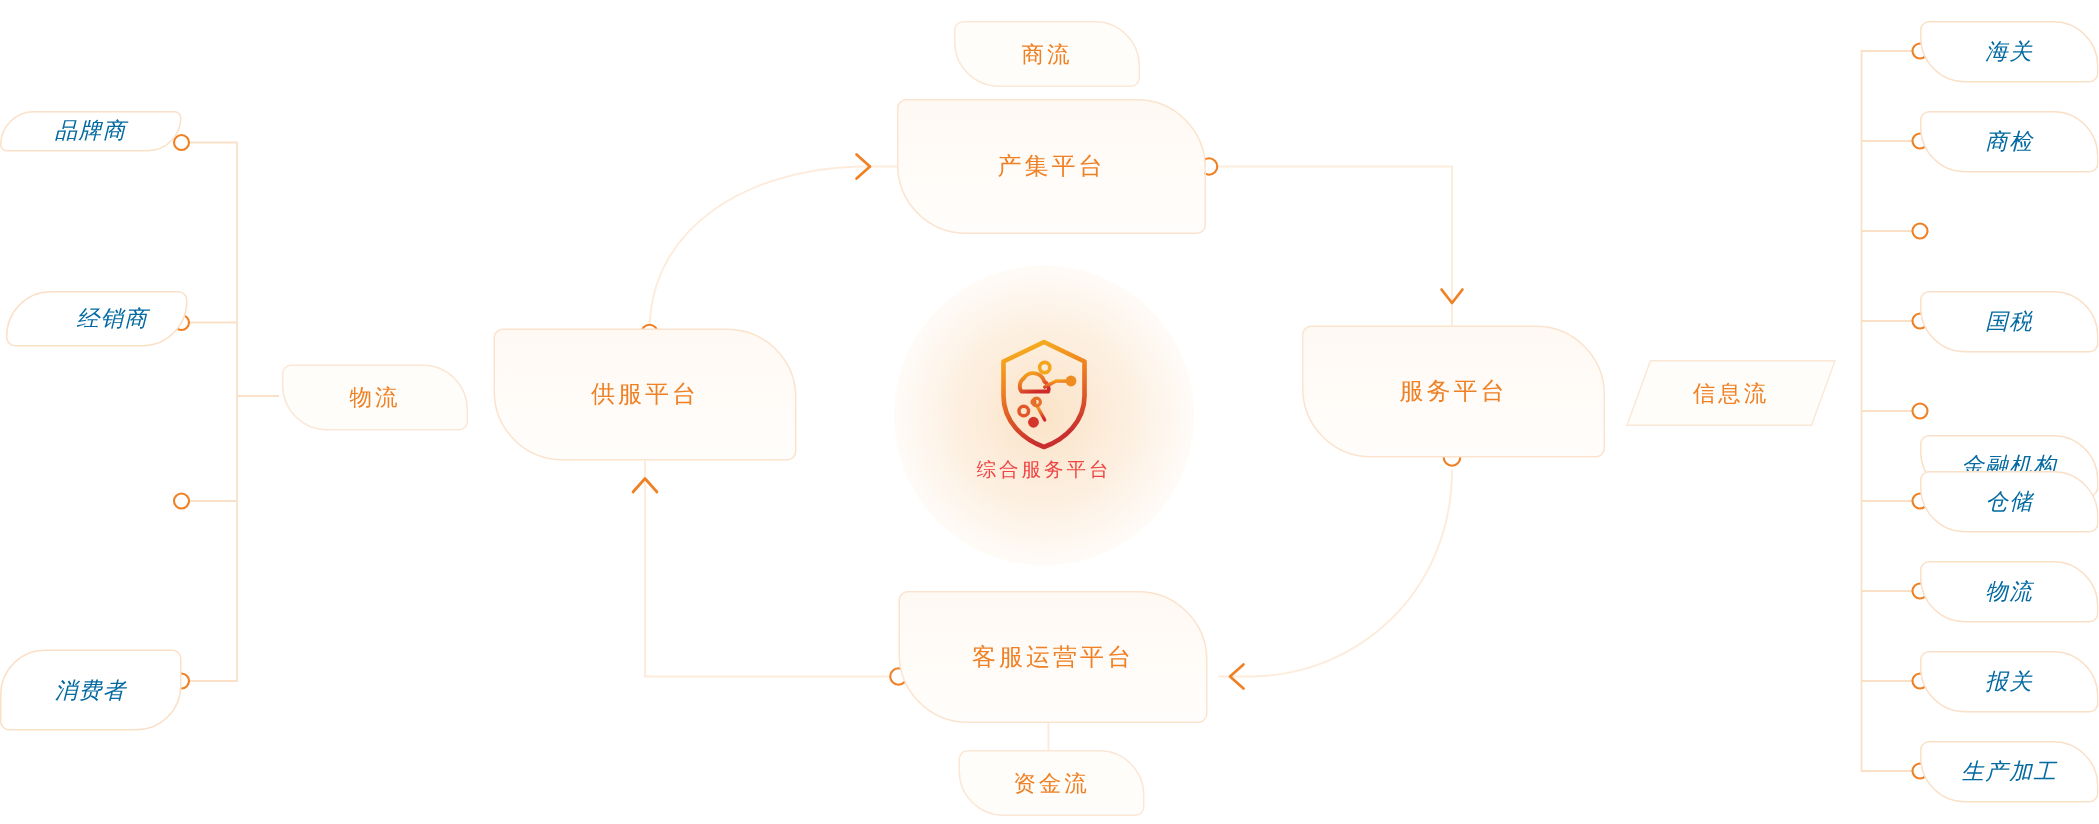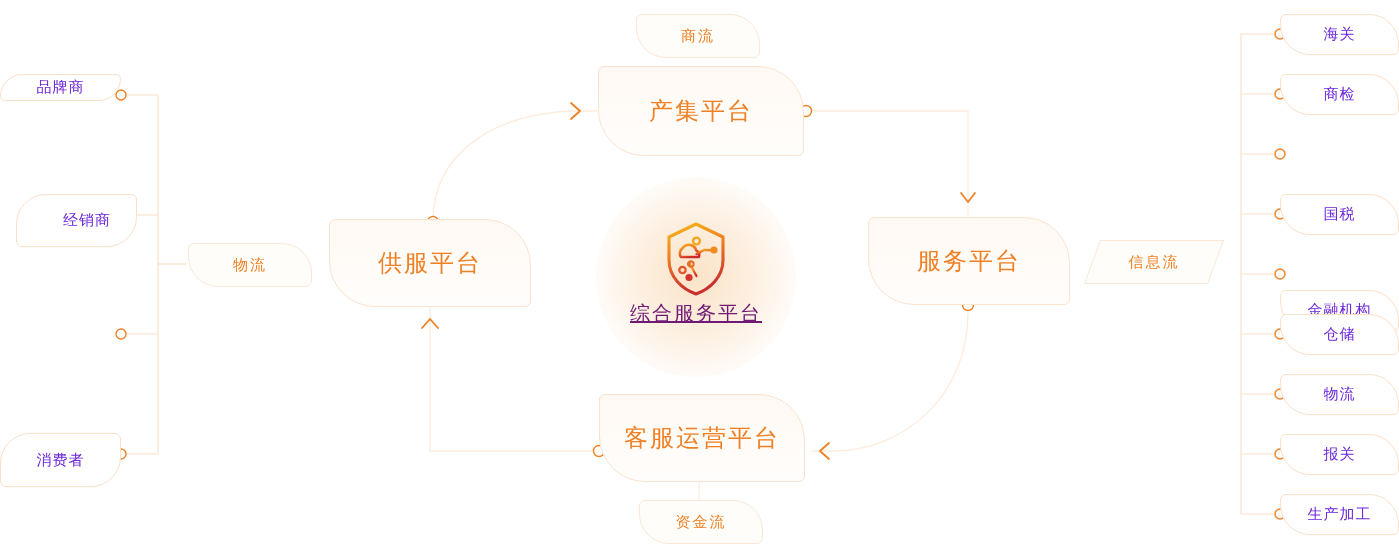--- a/index.html
+++ b/index.html
@@ -11,39 +11,40 @@
 
   
   #wires{position:absolute;left:0;top:0;width:1399px;height:549px;}
 
   
   .chip{
     position:absolute;
     box-sizing:border-box;
     border:1px solid #fbe0c8;
     background:#ffffff;
-    color:#6d28d9;
+    color:#0369a1;
     font-size:15px;
     display:flex;align-items:center;justify-content:center;
     letter-spacing:1px;
     white-space:nowrap;
+    font-style:italic;
   }
   
   .chip.left{border-radius:30px 6px 30px 6px;}
   
   .chip.right{border-radius:6px 30px 6px 30px;}
 
   
   .platform{
     position:absolute;
     box-sizing:border-box;
     border:1px solid #fbe3cd;
     background:linear-gradient(180deg,#fff9f4 0%,#fffdfb 100%);
     color:#ef8024;
-    font-size:24px;
+    font-size:16px;
     letter-spacing:2px;
     display:flex;align-items:center;justify-content:center;
     border-radius:6px 46px 6px 46px;
     white-space:nowrap;
   }
 
   
   .flowtag{
     position:absolute;
     box-sizing:border-box;
@@ -78,21 +79,21 @@
     background:radial-gradient(circle at 50% 50%,
         rgba(250,222,190,.85) 0%,
         rgba(252,234,214,.72) 42%,
         rgba(254,245,236,.55) 66%,
         rgba(255,252,249,.18) 85%,
         rgba(255,255,255,0) 100%);
   }
   #hublogo{position:relative;z-index:3;width:72px;height:78px;margin-bottom:2px;}
   #hubtext{
     position:relative;z-index:3;
-    color:#701a75;font-size:20px;letter-spacing:2px;white-space:nowrap;text-decoration:underline;
+    color:#ef4444;font-size:13px;letter-spacing:2px;white-space:nowrap;
   }
 </style>
 </head>
 <body>
 
 <div id="stage">
 
   <svg id="wires" viewBox="0 0 1399 549">
     <defs>
       <style>
@@ -149,21 +150,21 @@
 
     <circle class="nd" cx="433" cy="222" r="5.5"></circle>
     <circle class="nd" cx="806" cy="111" r="5.5"></circle>
     <circle class="nd" cx="968" cy="305" r="5.5"></circle>
     <circle class="nd" cx="599" cy="451" r="5.5"></circle>
   </svg>
 
   <div class="chip left" style="left:0px;top:74px;width:121px;height:27px;">
     <span>品牌商</span>
   </div>
-  <div class="chip left" style="left:16px;top:194px;width:121px;height:53px;padding-left:21px;">
+  <div class="chip left" style="left:4px;top:194px;width:121px;height:37px;padding-left:21px;">
     <span>经销商</span>
   </div>
   <div class="chip left" style="left:0px;top:433px;width:121px;height:54px;align-items:center;">
     <span>消费者</span>
   </div>
 
   <div class="chip right" style="left:1280px;top:14px;width:119px;height:41px;">
     <span>海关</span>
   </div>
   <div class="chip right" style="left:1280px;top:74px;width:119px;height:41px;">

